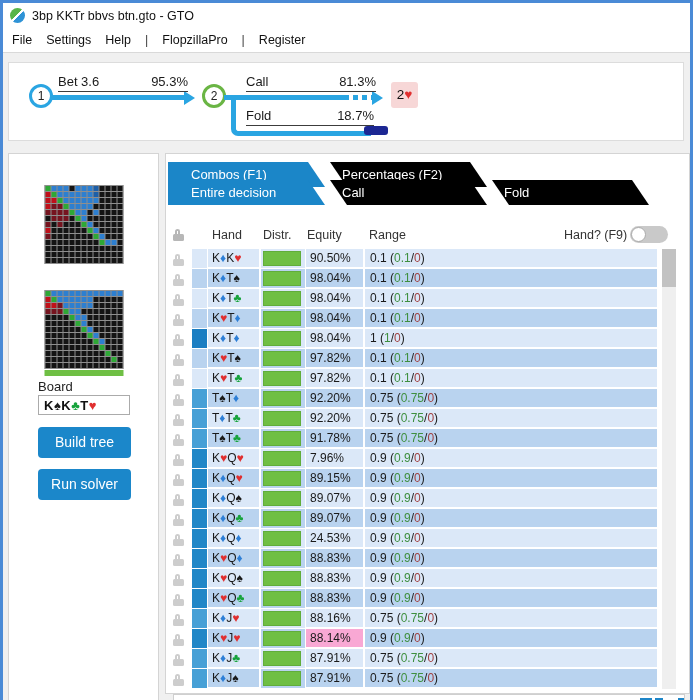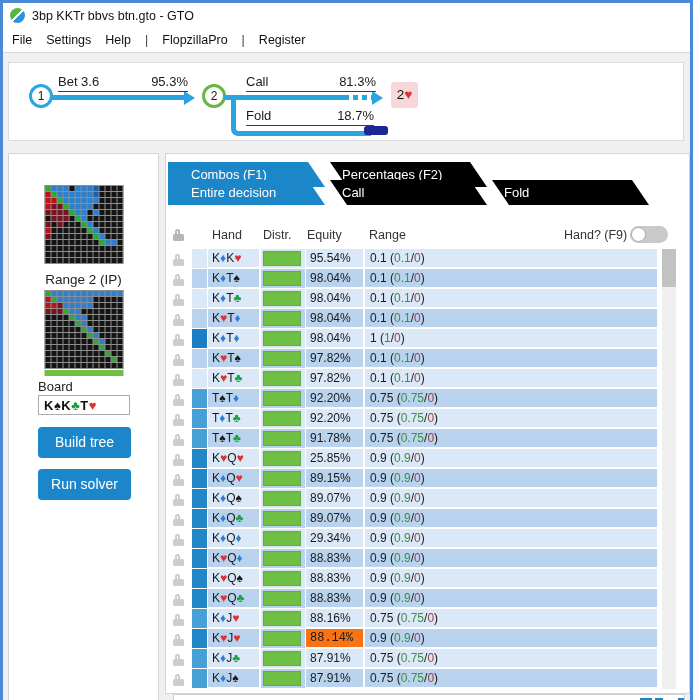--- a/index.html
+++ b/index.html
@@ -288,21 +288,20 @@
             <div style="background: rgb(20, 20, 20);"></div>
             <div style="background: rgb(20, 20, 20);"></div>
             <div style="background: rgb(20, 20, 20);"></div>
             <div style="background: rgb(20, 20, 20);"></div>
             <div style="background: rgb(20, 20, 20);"></div>
             <div style="background: rgb(20, 20, 20);"></div>
             <div style="background: rgb(20, 20, 20);"></div>
             <div style="background: rgb(20, 20, 20);"></div>
             <div style="background: rgb(20, 20, 20);"></div>
           </div>
-        <div class="range-label" style="top:118px;">Range 2 (IP)</div>
         <div class="range-grid" style="top:136px;">
             <div style="background: rgb(46, 168, 54);"></div>
             <div style="background: rgb(45, 127, 208);"></div>
             <div style="background: rgb(45, 127, 208);"></div>
             <div style="background: rgb(45, 127, 208);"></div>
             <div style="background: rgb(45, 127, 208);"></div>
             <div style="background: rgb(45, 127, 208);"></div>
             <div style="background: rgb(45, 127, 208);"></div>
             <div style="background: rgb(45, 127, 208);"></div>
             <div style="background: rgb(45, 127, 208);"></div>
@@ -516,21 +515,21 @@
               <div class="cell c-ind" style="background: rgb(219, 232, 248);"></div>
               <div class="cell c-hand" style="background: rgb(219, 232, 248);">
                 <span style="color: rgb(26, 26, 26);">K</span>
                 <span style="color: rgb(46, 127, 214);">♦</span>
                 <span style="color: rgb(26, 26, 26);">K</span>
                 <span style="color: rgb(224, 47, 47);">♥</span>
               </div>
               <div class="cell c-distr" style="background: rgb(219, 232, 248);">
                 <div class="distr-bar"></div>
               </div>
-              <div class="cell c-equity" style="background: rgb(219, 232, 248);">95.54%</div>
+              <div class="cell c-equity" style="background: rgb(219, 232, 248);">90.50%</div>
               <div class="cell c-combos" style="background: rgb(219, 232, 248);">
                 <span style="color: rgb(26, 26, 26);">0.1 (</span>
                 <span style="color: rgb(63, 143, 63);">0.1</span>
                 <span style="color: rgb(26, 26, 26);">/</span>
                 <span style="color: rgb(160, 64, 64);">0</span>
                 <span style="color: rgb(26, 26, 26);">)</span>
               </div>
             </div>
             <div class="trow">
               <div class="lockwrap">
@@ -756,21 +755,21 @@
               <div class="cell c-ind" style="background: rgb(33, 135, 199);"></div>
               <div class="cell c-hand" style="background: rgb(219, 232, 248);">
                 <span style="color: rgb(26, 26, 26);">K</span>
                 <span style="color: rgb(224, 47, 47);">♥</span>
                 <span style="color: rgb(26, 26, 26);">Q</span>
                 <span style="color: rgb(224, 47, 47);">♥</span>
               </div>
               <div class="cell c-distr" style="background: rgb(219, 232, 248);">
                 <div class="distr-bar"></div>
               </div>
-              <div class="cell c-equity" style="background: rgb(219, 232, 248);">25.85%</div>
+              <div class="cell c-equity" style="background: rgb(219, 232, 248);">7.96%</div>
               <div class="cell c-combos" style="background: rgb(219, 232, 248);">
                 <span style="color: rgb(26, 26, 26);">0.9 (</span>
                 <span style="color: rgb(63, 143, 63);">0.9</span>
                 <span style="color: rgb(26, 26, 26);">/</span>
                 <span style="color: rgb(160, 64, 64);">0</span>
                 <span style="color: rgb(26, 26, 26);">)</span>
               </div>
             </div>
             <div class="trow">
               <div class="lockwrap">
@@ -852,21 +851,21 @@
               <div class="cell c-ind" style="background: rgb(33, 135, 199);"></div>
               <div class="cell c-hand" style="background: rgb(219, 232, 248);">
                 <span style="color: rgb(26, 26, 26);">K</span>
                 <span style="color: rgb(46, 127, 214);">♦</span>
                 <span style="color: rgb(26, 26, 26);">Q</span>
                 <span style="color: rgb(46, 127, 214);">♦</span>
               </div>
               <div class="cell c-distr" style="background: rgb(219, 232, 248);">
                 <div class="distr-bar"></div>
               </div>
-              <div class="cell c-equity" style="background: rgb(219, 232, 248);">29.34%</div>
+              <div class="cell c-equity" style="background: rgb(219, 232, 248);">24.53%</div>
               <div class="cell c-combos" style="background: rgb(219, 232, 248);">
                 <span style="color: rgb(26, 26, 26);">0.9 (</span>
                 <span style="color: rgb(63, 143, 63);">0.9</span>
                 <span style="color: rgb(26, 26, 26);">/</span>
                 <span style="color: rgb(160, 64, 64);">0</span>
                 <span style="color: rgb(26, 26, 26);">)</span>
               </div>
             </div>
             <div class="trow">
               <div class="lockwrap">
@@ -972,21 +971,21 @@
               <div class="cell c-ind" style="background: rgb(33, 135, 199);"></div>
               <div class="cell c-hand" style="background: rgb(185, 211, 239);">
                 <span style="color: rgb(26, 26, 26);">K</span>
                 <span style="color: rgb(224, 47, 47);">♥</span>
                 <span style="color: rgb(26, 26, 26);">J</span>
                 <span style="color: rgb(224, 47, 47);">♥</span>
               </div>
               <div class="cell c-distr" style="background: rgb(185, 211, 239);">
                 <div class="distr-bar"></div>
               </div>
-              <div class="cell c-equity" style="background: #f97316; font-family: Liberation Mono, monospace;">88.14%</div>
+              <div class="cell c-equity" style="background: #f9a8d4;">88.14%</div>
               <div class="cell c-combos" style="background: rgb(185, 211, 239);">
                 <span style="color: rgb(26, 26, 26);">0.9 (</span>
                 <span style="color: rgb(63, 143, 63);">0.9</span>
                 <span style="color: rgb(26, 26, 26);">/</span>
                 <span style="color: rgb(160, 64, 64);">0</span>
                 <span style="color: rgb(26, 26, 26);">)</span>
               </div>
             </div>
             <div class="trow">
               <div class="lockwrap">

